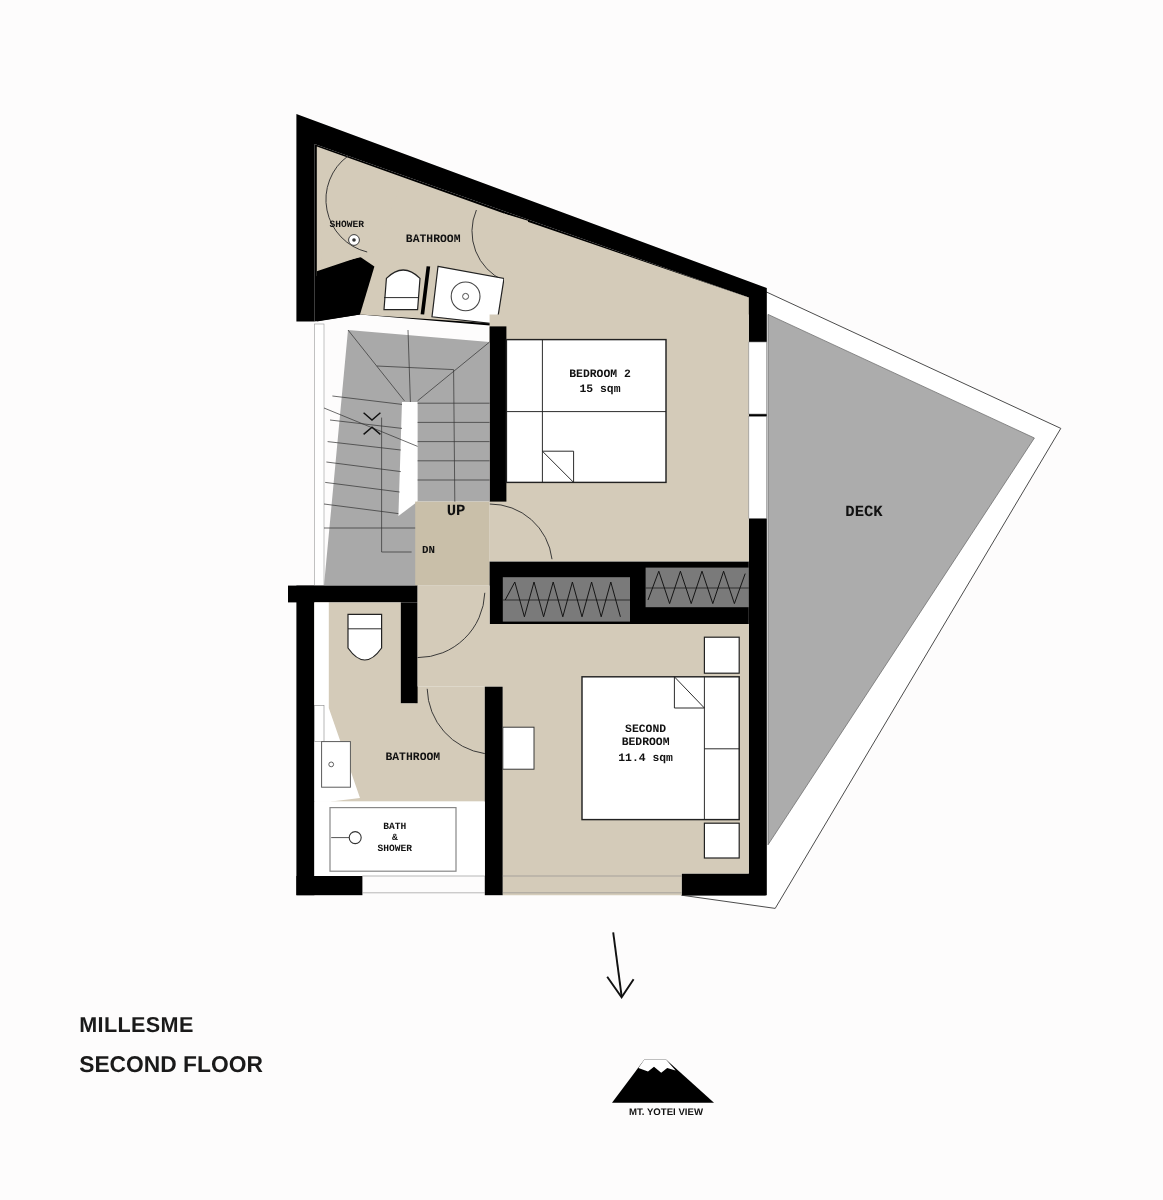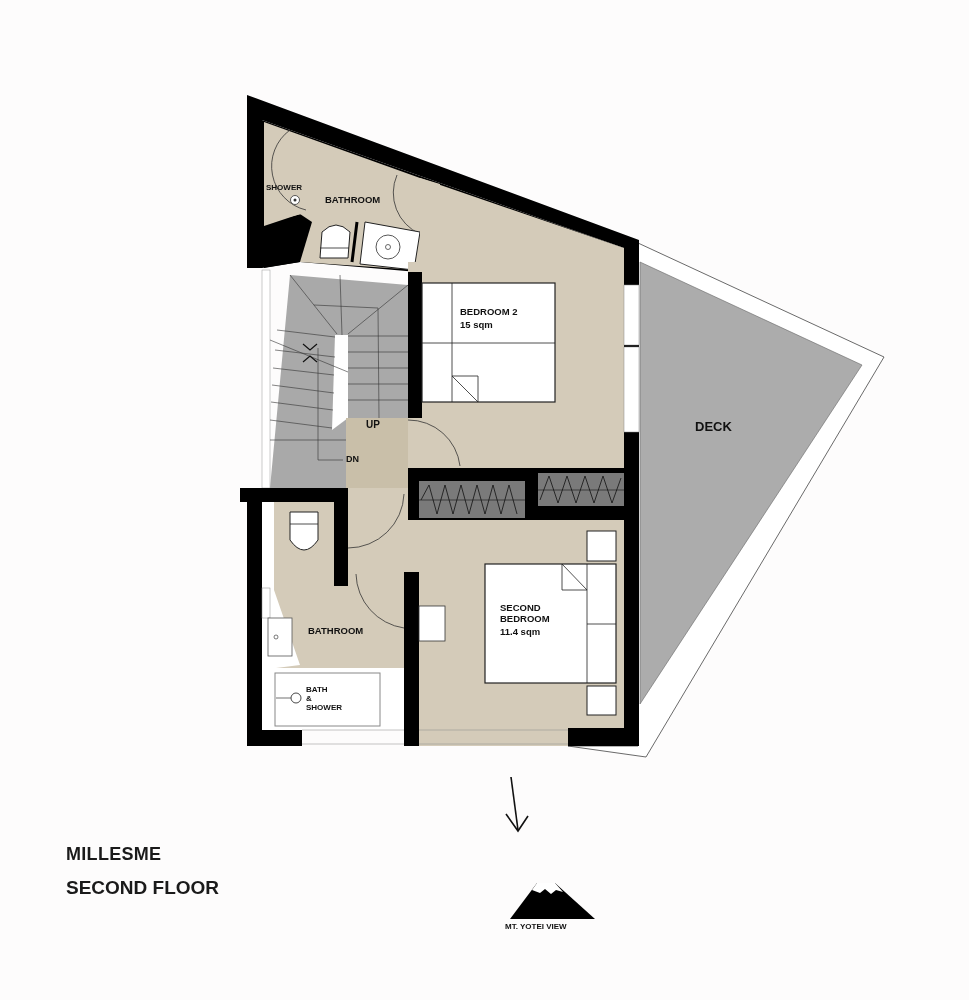--- a/index.html
+++ b/index.html
@@ -1,25 +1,25 @@
 <!DOCTYPE html>
 <html><head>
 <meta charset="utf-8">
 <style>
   html, body { margin: 0; padding: 0; background: #fdfcfc; }
   body { width: 969px; height: 1000px; position: relative; overflow: hidden;
          font-family: "Liberation Sans", sans-serif; }
   #plan { position: absolute; left: 0; top: 0; }
-  .lbl { position: absolute; font-family: Liberation Sans, sans-serif; font-weight: bold;
-         color: #111; text-align: left; line-height: 1.15; white-space: pre-line; }
+  .lbl { position: absolute; font-family: Liberation Mono, monospace; font-weight: bold;
+         color: #111; text-align: center; line-height: 1.15; white-space: pre-line; }
   .title { position: absolute; left: 66px; top: 844px; font-size: 18px; font-weight: bold;
            color: #1a1a1a; letter-spacing: 0.3px; }
   .subtitle { position: absolute; left: 66px; top: 877px; font-size: 19px; font-weight: bold;
               color: #1a1a1a; }
-  .view-lbl { position: absolute; left: 505px; top: 922px; width: 100px; text-align: left;
+  .view-lbl { position: absolute; left: 505px; top: 922px; width: 100px; text-align: center;
               font-size: 8px; font-weight: bold; color: #111; }
 </style>
 </head>
 <body>
 
 <svg id="plan" width="969" height="1000" viewBox="0 0 969 1000" xmlns="http://www.w3.org/2000/svg">
 
   <g>
     <polygon points="638,243 884,357 646,757 568,746 638,746" fill="#ffffff" stroke="#444" stroke-width="0.8"></polygon>
     <polygon points="640,262 862,365 640,704" fill="#acacac" stroke="#666" stroke-width="0.6"></polygon>
@@ -159,21 +159,21 @@
   <g>
     <polygon points="510,919 537,883 555,883 595,919" fill="#000"></polygon>
     <polygon points="537,883 555,883 563,892 556,890 551,894 545,889 540,893 532,890" fill="#fff"></polygon>
   </g>
 </svg>
 
 <div class="lbl" style="left:266px;top:183px;width:46px;font-size:8px;">SHOWER</div>
 <div class="lbl" style="left:325px;top:195px;width:72px;font-size:9.5px;">BATHROOM</div>
 <div class="lbl" style="left:460px;top:307px;width:80px;font-size:9.5px;font-weight:bold;">BEDROOM  2</div>
 <div class="lbl" style="left:460px;top:320px;width:80px;font-size:9.5px;">15 sqm</div>
-<div class="lbl" style="left:366px;top:419px;width:28px;font-size:10px;">UP</div>
+<div class="lbl" style="left:366px;top:419px;width:28px;font-size:13px;">UP</div>
 <div class="lbl" style="left:346px;top:454px;width:22px;font-size:9px;">DN</div>
 <div class="lbl" style="left:695px;top:420px;width:50px;font-size:13px;">DECK</div>
 <div class="lbl" style="left:308px;top:626px;width:72px;font-size:9.5px;">BATHROOM</div>
 <div class="lbl" style="left:306px;top:685px;width:46px;font-size:8px;">BATH
 &amp;
 SHOWER</div>
 <div class="lbl" style="left:500px;top:603px;width:76px;font-size:9.5px;">SECOND
 BEDROOM</div>
 <div class="lbl" style="left:500px;top:627px;width:76px;font-size:9.5px;">11.4 sqm</div>
 

